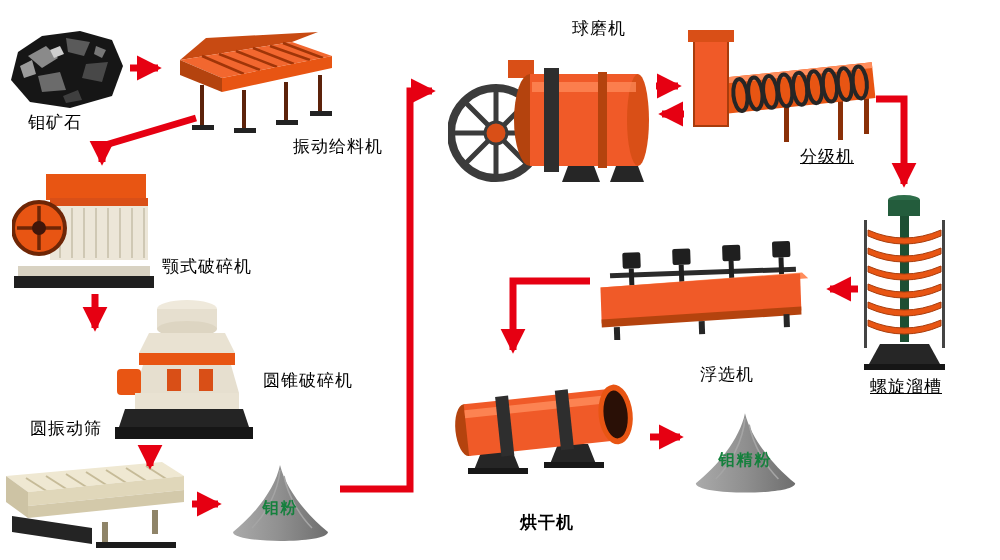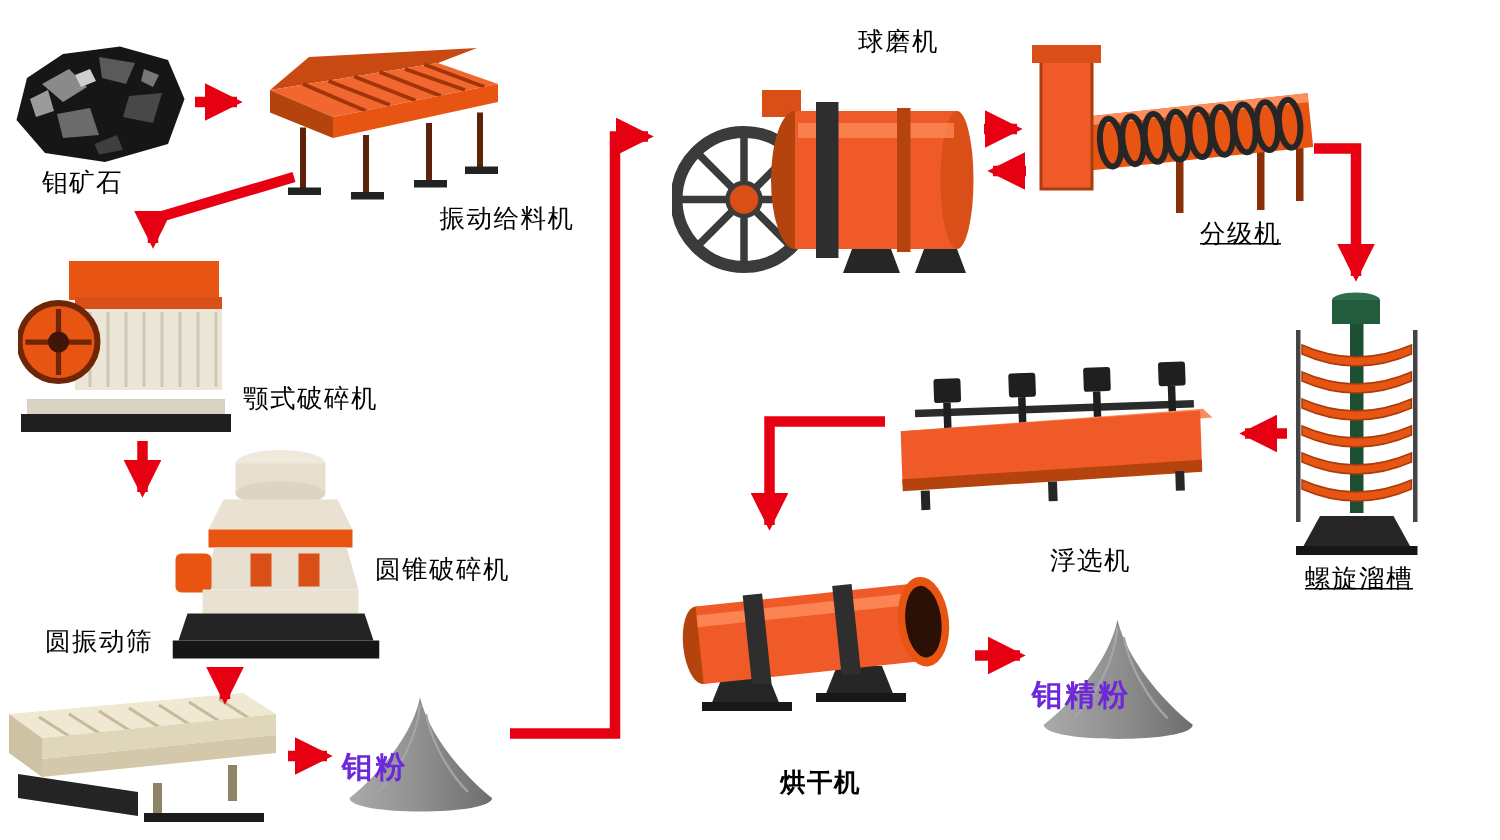--- a/index.html
+++ b/index.html
@@ -15,22 +15,22 @@
   }
   .node{position:absolute;}
   .node svg{display:block;width:100%;height:100%;}
   .arrows{position:absolute;left:0;top:0;z-index:5;pointer-events:none;}
   .arrow{stroke:var(--arrow-red);stroke-width:7;fill:none;stroke-linejoin:miter;}
   .lbl{
     position:absolute;z-index:6;color:#000;font-size:17px;line-height:1.2;
     letter-spacing:1px;white-space:nowrap;
   }
   .cone-label{
-    position:absolute;z-index:7;color:#6d28d9;font-size:20px;font-weight:600;
-    letter-spacing:2px;width:100%;
+    position:absolute;z-index:7;color:#15803d;font-size:16px;font-weight:600;
+    letter-spacing:2px;text-align:center;width:100%;
   }
 </style>
 </head>
 <body>
 
 <div class="stage">
 
   <div class="node" style="left:8px;top:28px;width:118px;height:82px;">
     <svg viewBox="0 0 118 82">
       <path d="M10,24 L34,8 L72,3 L104,12 L115,38 L104,68 L62,80 L22,74 L3,52 Z" fill="#161616"></path>
@@ -256,21 +256,21 @@
     <path class="arrow" d="M684,114 H662" marker-end="url(#ah)"></path>
     <path class="arrow" d="M876,99 H904 V184" marker-end="url(#ah)"></path>
     <path class="arrow" d="M858,289 H830" marker-end="url(#ah)"></path>
     <path class="arrow" d="M590,281 H513 V350" marker-end="url(#ah)"></path>
     <path class="arrow" d="M650,437 H680" marker-end="url(#ah)"></path>
   </svg>
 
   <div class="lbl" style="left:28px;top:112px;">钼矿石</div>
   <div class="lbl" style="left:281px;top:136px;margin-left:12px;">振动给料机</div>
   <div class="lbl" style="left:162px;top:256px;">颚式破碎机</div>
-  <div class="lbl" style="left:250px;top:370px;">圆锥破碎机</div>
+  <div class="lbl" style="left:263px;top:370px;">圆锥破碎机</div>
   <div class="lbl" style="left:30px;top:418px;">圆振动筛</div>
   <div class="lbl" style="left:572px;top:18px;">球磨机</div>
   <div class="lbl" style="left:800px;top:146px;text-decoration:underline;">分级机</div>
   <div class="lbl" style="left:870px;top:376px;text-decoration:underline;">螺旋溜槽</div>
   <div class="lbl" style="left:700px;top:364px;">浮选机</div>
   <div class="lbl" style="left:520px;top:512px;font-weight:bold;">烘干机</div>
 
 </div>
 
 </body></html>

